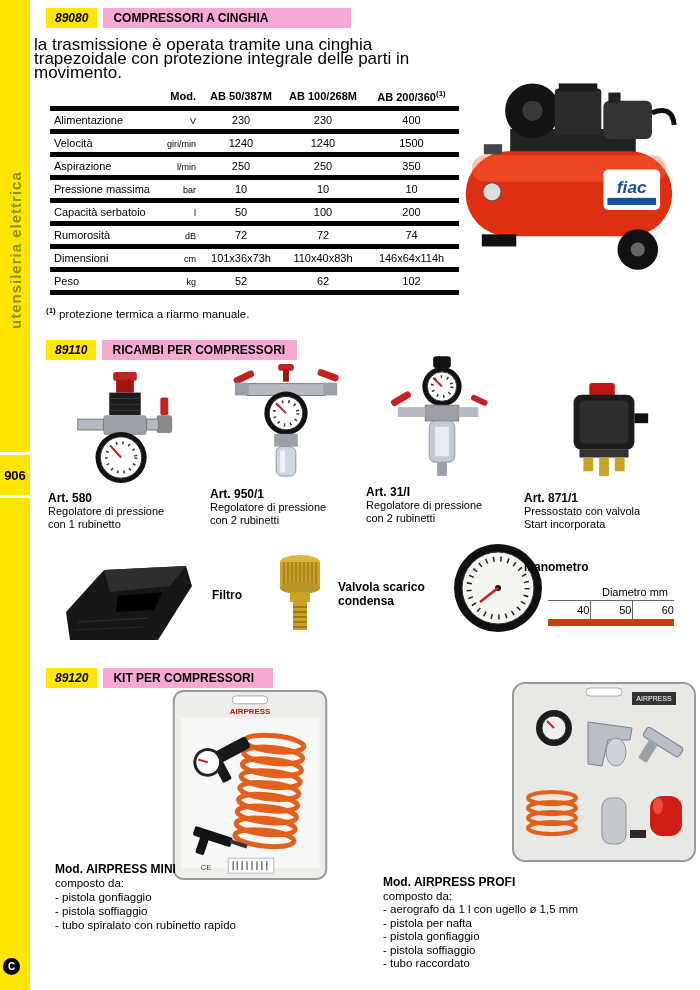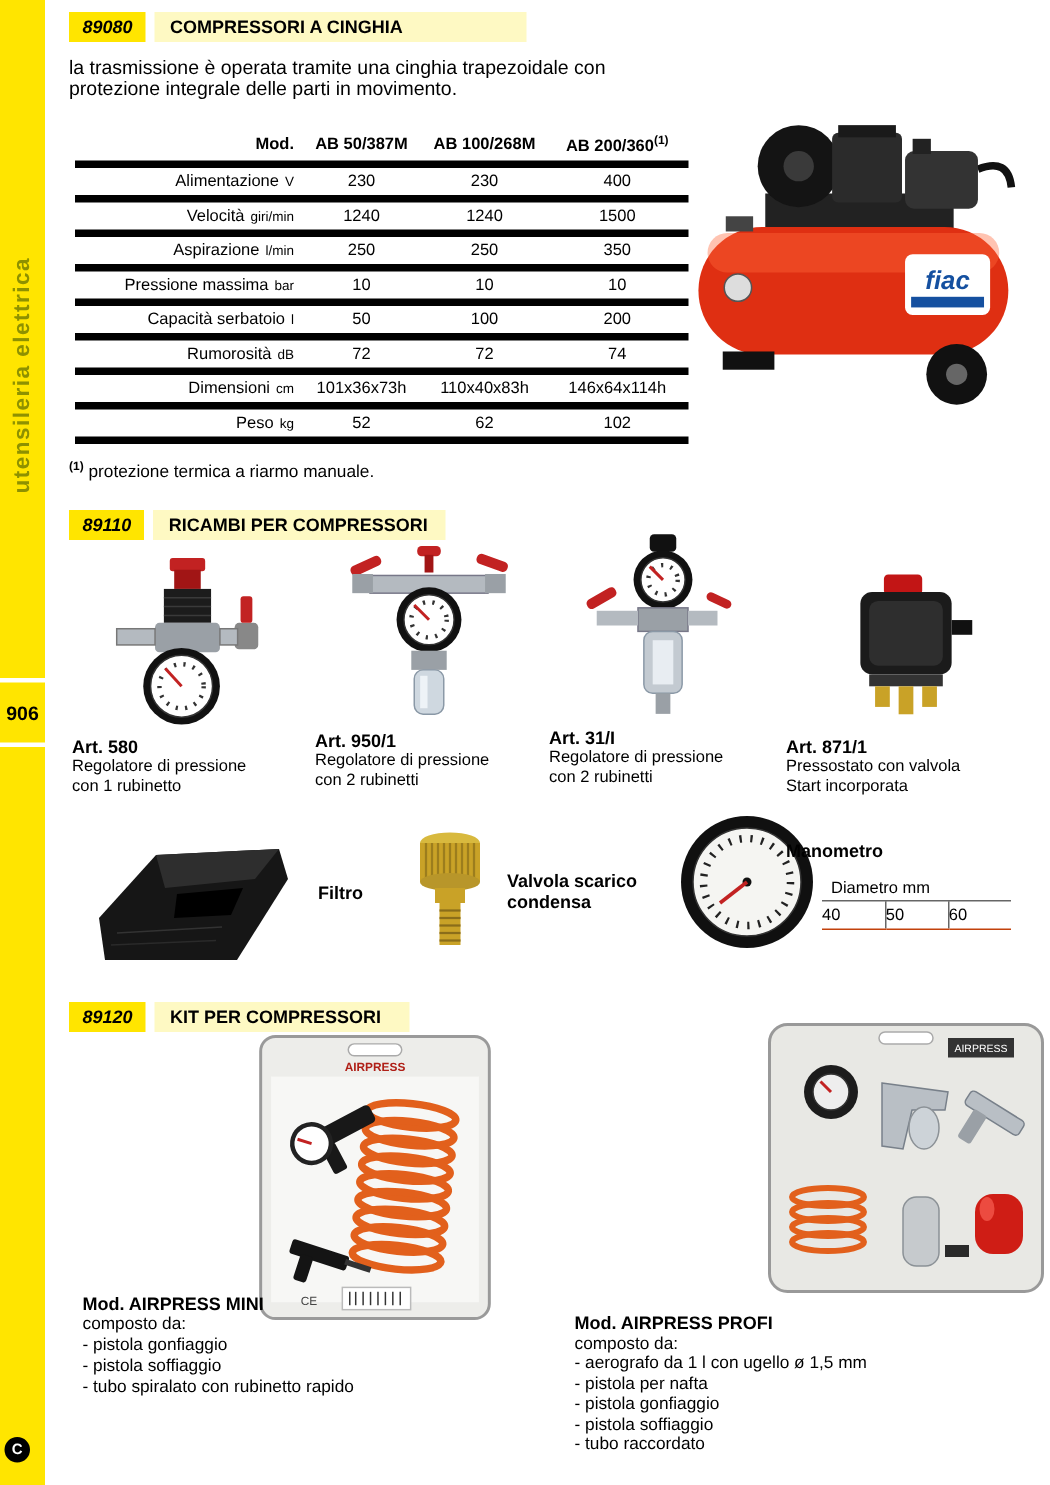--- a/index.html
+++ b/index.html
@@ -6,41 +6,41 @@
   html,body{width:700px;height:990px}
   body{font-family:"Liberation Sans",sans-serif;background:#fff;position:relative;color:#000;overflow:hidden}
   .abs{position:absolute}
   .sidebar{position:absolute;left:0;top:0;width:30px;height:990px;background:#ffe500}
   .side-label{position:absolute;left:0;top:105px;width:30px;height:290px;display:flex;align-items:center;justify-content:center;
     writing-mode:vertical-rl;transform:rotate(180deg);font-weight:bold;font-size:15px;color:#8e9100;letter-spacing:1px;white-space:nowrap}
   .page-badge{position:absolute;left:0;top:452px;width:30px;height:46px;background:#ffe500;border-top:3px solid #fff;border-bottom:3px solid #fff;
     display:flex;align-items:center;justify-content:center;font-weight:bold;font-size:13px;color:#000}
   .sec-head{position:absolute;left:46px;display:flex;gap:6px;height:20px}
   .code-box{background:#ffe500;font-weight:bold;font-style:italic;font-size:12px;padding:3px 9px;white-space:nowrap}
-  .title-box{background:#fef9c3;font-weight:bold;font-size:12px;padding:3px 10px;white-space:nowrap}
-  .desc{position:absolute;left:46px;top:38px;width:380px;font-size:13px;line-height:14px}
+  .title-box{background:#f9a8d4;font-weight:bold;font-size:12px;padding:3px 10px;white-space:nowrap}
+  .desc{position:absolute;left:34px;top:38px;width:380px;font-size:17px;line-height:14px}
   table.spec{position:absolute;left:50px;top:86px;border-collapse:collapse;font-size:11px}
   .spec th,.spec td{border-bottom:5px solid #000000;padding:3px 4px;height:17px}
   .spec th{font-weight:bold;text-align:center;font-size:11px}
   .spec td.lb{width:150px}
   .spec .val{width:82px;text-align:center}
   .spec .w3{width:95px}
-  .lbwrap{display:flex;justify-content:flex-end;align-items:baseline}
+  .lbwrap{display:flex;justify-content:space-between;align-items:baseline}
   .unit{font-size:9px;margin-left:4px}
   .modh{text-align:right !important;font-weight:bold}
   .fnote{position:absolute;left:46px;top:306px;font-size:11.5px}
   sup{font-size:8px;font-weight:bold}
   .prod{position:absolute;width:152px}
   .prod .imgbox{height:118px;display:flex;align-items:flex-end;justify-content:center}
   .art{font-weight:bold;font-size:12px;margin-top:5px}
   .pdesc{font-size:11px;line-height:13px;width:130px}
   .blabel{font-weight:bold;font-size:12px;position:absolute}
-  .dia-table{position:absolute;border-collapse:collapse;font-size:11px;text-align:left}
+  .dia-table{position:absolute;border-collapse:collapse;font-size:11px;text-align:right}
   .dia-table .hd{border-bottom:1px solid #666;padding:2px 6px;font-weight:normal}
-  .dia-table td{width:42px;padding:3px 0;border-bottom:1px solid #c2410c}
+  .dia-table td{width:42px;padding:3px 0;border-bottom:7px solid #c2410c}
   .dia-table td+td{border-left:1px solid #666}
   .kit-text{position:absolute;font-size:11.5px;line-height:14px}
   .kit-text .mod{font-weight:bold;font-size:12px}
   .logo-dot{position:absolute;left:3px;top:958px;width:17px;height:17px;background:#000;border-radius:50%;color:#fff;
     display:flex;align-items:center;justify-content:center;font-size:10px;font-weight:bold}
   svg{display:block}
 </style>
 </head>
 <body>
 

